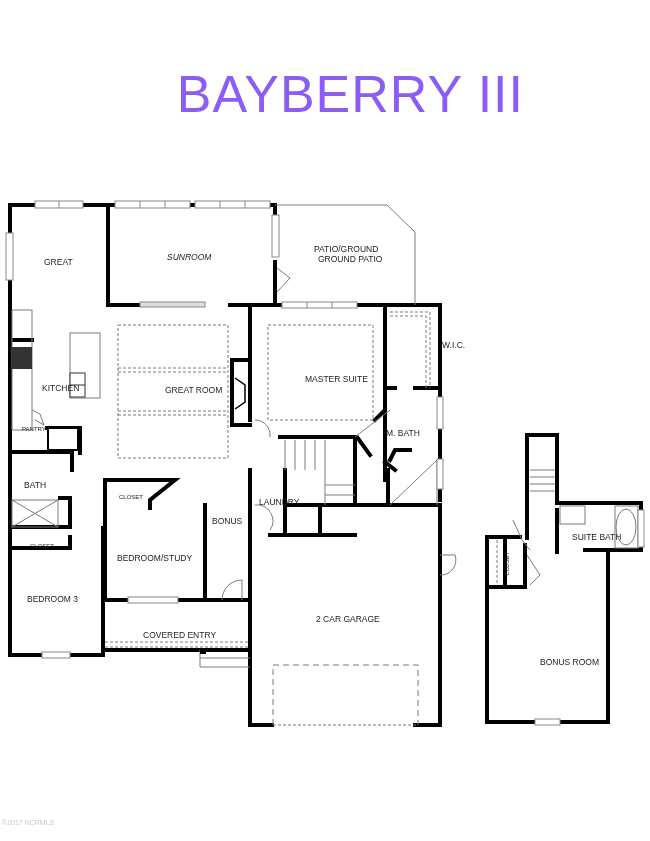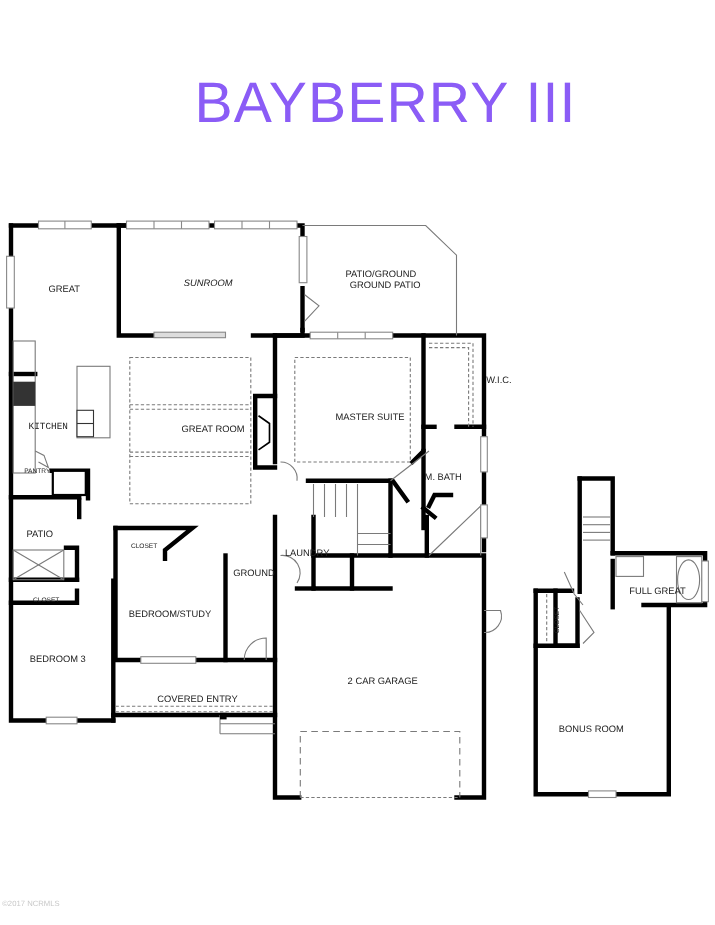--- a/index.html
+++ b/index.html
@@ -179,32 +179,32 @@
   <g stroke="#000" stroke-width="1.5" fill="none">
     <path d="M235 378 L245 385 L245 402 L235 409"></path>
   </g>
   <rect x="200" y="648" width="6" height="6" fill="#000"></rect>
 </svg>
 
 <div class="label" style="left:44px;top:257px;">GREAT</div>
 <div class="label" style="left:167px;top:252px;font-style:italic;">SUNROOM</div>
 <div class="label" style="left:314px;top:244px;">PATIO/GROUND</div>
 <div class="label" style="left:318px;top:254px;">GROUND PATIO</div>
-<div class="label" style="left:26px;top:383px;font-family:Liberation Mono, monospace;">KITCHEN</div>
+<div class="label" style="left:42px;top:383px;">KITCHEN</div>
 <div class="label" style="left:150px;top:385px;margin-left:15px;">GREAT ROOM</div>
 <div class="label small" style="left:22px;top:426px;">PANTRY</div>
 <div class="label" style="left:305px;top:374px;">MASTER SUITE</div>
 <div class="label" style="left:402px;top:340px;margin-left:40px;">W.I.C.</div>
 <div class="label" style="left:386px;top:428px;">M. BATH</div>
-<div class="label" style="left:24px;top:480px;">PATIO</div>
+<div class="label" style="left:24px;top:480px;">BATH</div>
 <div class="label small" style="left:119px;top:494px;">CLOSET</div>
 <div class="label small" style="left:30px;top:543px;">CLOSET</div>
 <div class="label" style="left:117px;top:553px;text-align:center;">BEDROOM/STUDY</div>
-<div class="label" style="left:212px;top:516px;">GROUND</div>
+<div class="label" style="left:212px;top:516px;">BONUS</div>
 <div class="label" style="left:259px;top:497px;">LAUNDRY</div>
 <div class="label" style="left:27px;top:594px;">BEDROOM 3</div>
 <div class="label" style="left:143px;top:630px;text-align:center;">COVERED ENTRY</div>
 <div class="label" style="left:316px;top:614px;">2 CAR GARAGE</div>
-<div class="label" style="left:572px;top:532px;">FULL GREAT</div>
+<div class="label" style="left:572px;top:532px;">SUITE BATH</div>
 <div class="label small vert" style="left:496px;top:560px;">CLOSET</div>
-<div class="label" style="left:508px;top:657px;">BONUS ROOM</div>
+<div class="label" style="left:540px;top:657px;">BONUS ROOM</div>
 
 <div class="watermark">©2017 NCRMLS</div>
 
 </body></html>

